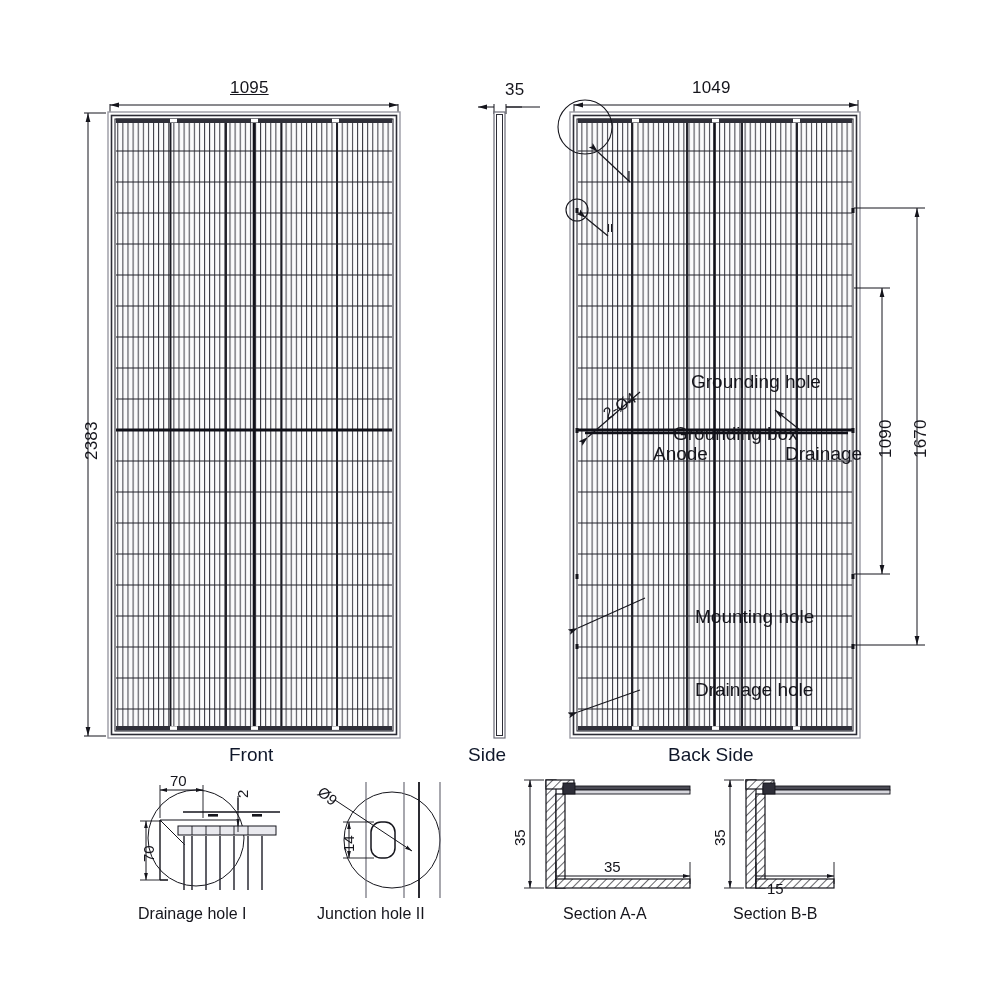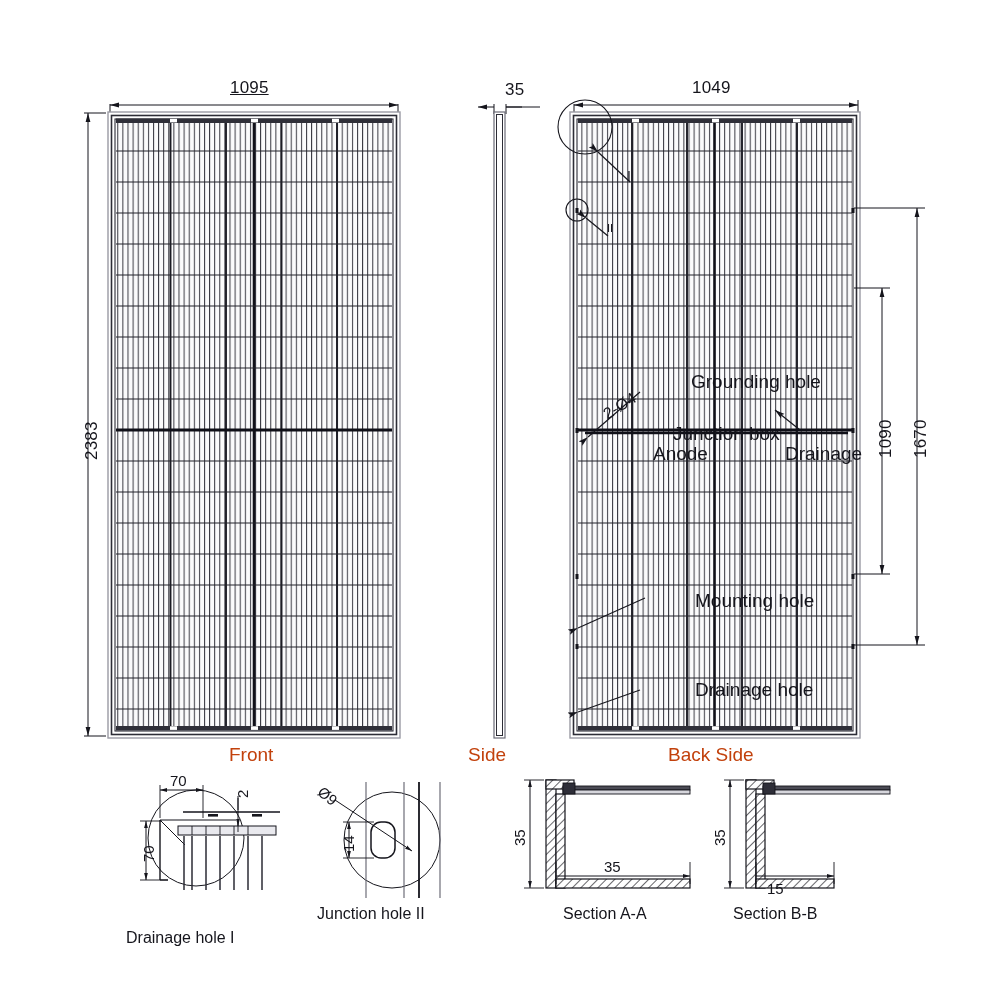--- a/index.html
+++ b/index.html
@@ -31,21 +31,21 @@
     letter-spacing: 0.2px;
   }
   .dimtext.vert {
     transform-origin: 0 0;
     transform: rotate(-90deg);
   }
   .viewlabel {
     position: absolute;
     font-family: "Liberation Sans", sans-serif;
     font-size: 19px;
-    color: #c2410c;
+    color: #0f172a;
     white-space: nowrap;
   }
   .annot {
     position: absolute;
     font-family: "Liberation Sans", sans-serif;
     font-size: 19px;
     color: #15151c;
     white-space: nowrap;
     padding-left: 48px;
   }
@@ -442,47 +442,47 @@
   <div class="dimtext" style="left:692px; top:78px;">1049</div>
 
   <div class="dimtext vert" style="left:876px; top:458px;">1090</div>
 
   <div class="dimtext vert" style="left:911px; top:458px;">1670</div>
 
   <div class="rot-callout" style="left:600px; top:408px;">2-Ø4</div>
 
   <div class="annot" style="left:643px; top:371px;">Grounding hole</div>
 
-  <div class="annot" style="left:625px; top:423px;">Junction box</div>
+  <div class="annot" style="left:625px; top:423px;">Grounding box</div>
 
   <div class="annot" style="left:605px; top:443px;">Anode</div>
 
   <div class="annot" style="left:737px; top:443px;">Drainage</div>
 
-  <div class="annot" style="left:647px; top:590px;">Mounting hole</div>
+  <div class="annot" style="left:647px; top:606px;">Mounting hole</div>
 
   <div class="annot" style="left:647px; top:679px;">Drainage hole</div>
 
   <div class="detaillabel" style="left:627px; top:168px; font-size:14px;">I</div>
 
   <div class="detaillabel" style="left:607px; top:222px; font-size:11px;">II</div>
 
   <div class="viewlabel" style="left:229px; top:744px;">Front</div>
 
   <div class="viewlabel" style="left:468px; top:744px;">Side</div>
 
   <div class="viewlabel" style="left:668px; top:744px;">Back Side</div>
 
   <div class="smalldim" style="left:170px; top:772px;">70</div>
 
   <div class="smalldim vert" style="left:140px; top:862px;">70</div>
 
   <div class="smalldim vert" style="left:234px; top:798px;">2</div>
 
-  <div class="detaillabel" style="left:126px; top:905px;margin-top:24px;">Drainage hole I</div>
+  <div class="detaillabel" style="left:138px; top:905px;">Drainage hole I</div>
 
   <div class="rot-d9" style="left:325px; top:783px;">Ø9</div>
 
   <div class="smalldim vert" style="left:340px; top:852px;">14</div>
 
   <div class="detaillabel" style="left:317px; top:905px;">Junction hole II</div>
 
   <div class="smalldim vert" style="left:511px; top:846px;">35</div>
 
   <div class="smalldim" style="left:604px; top:858px;">35</div>

